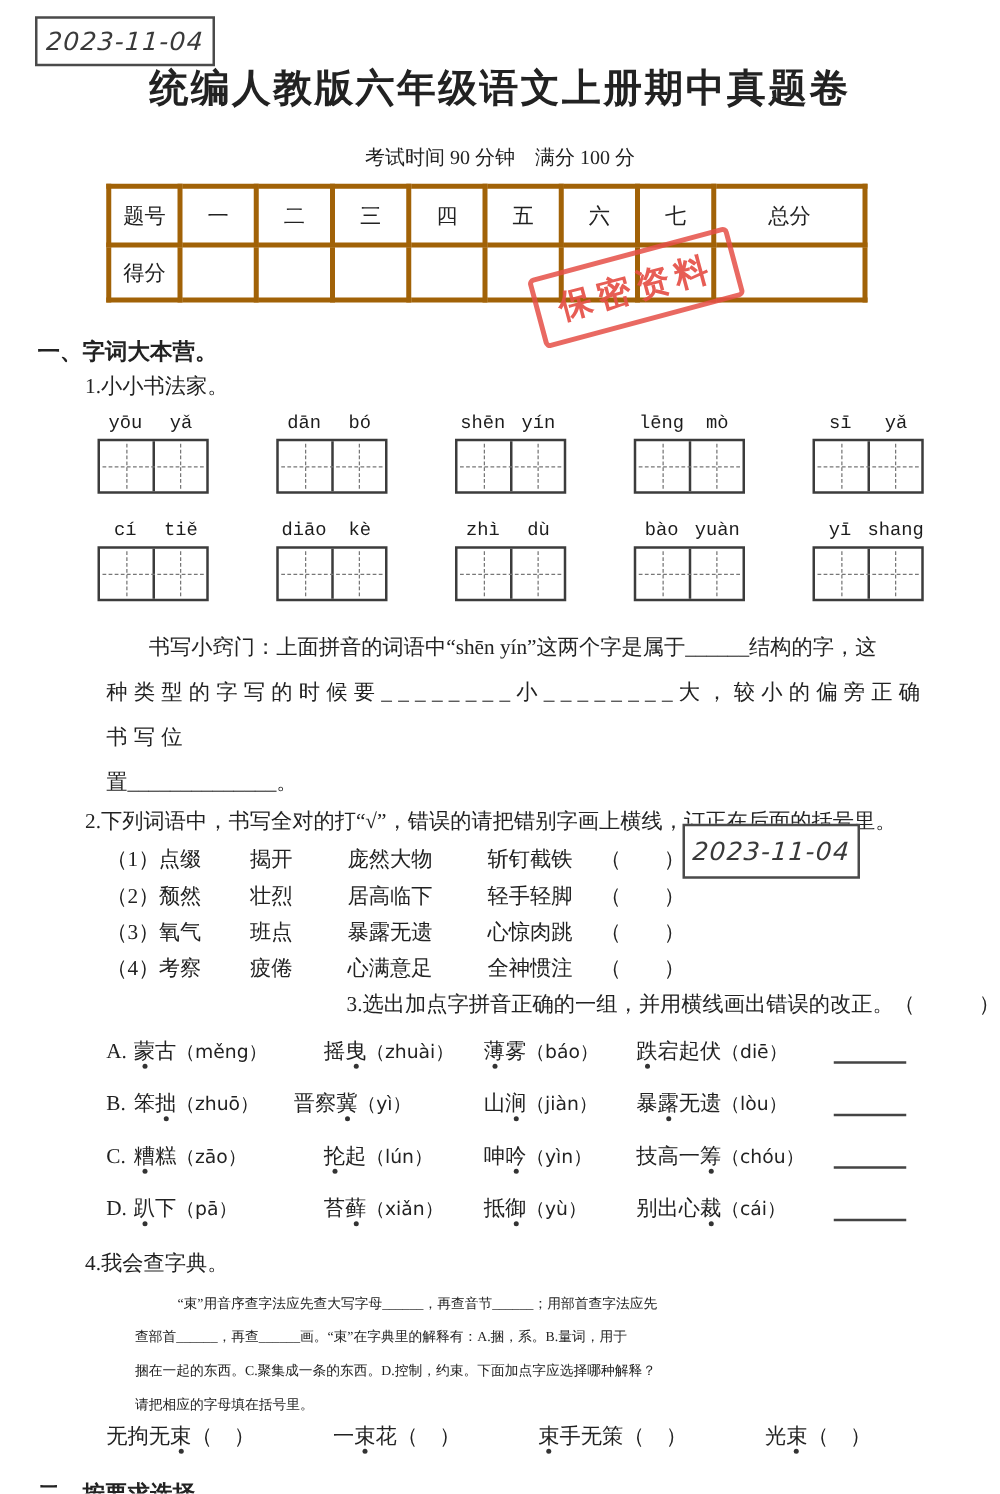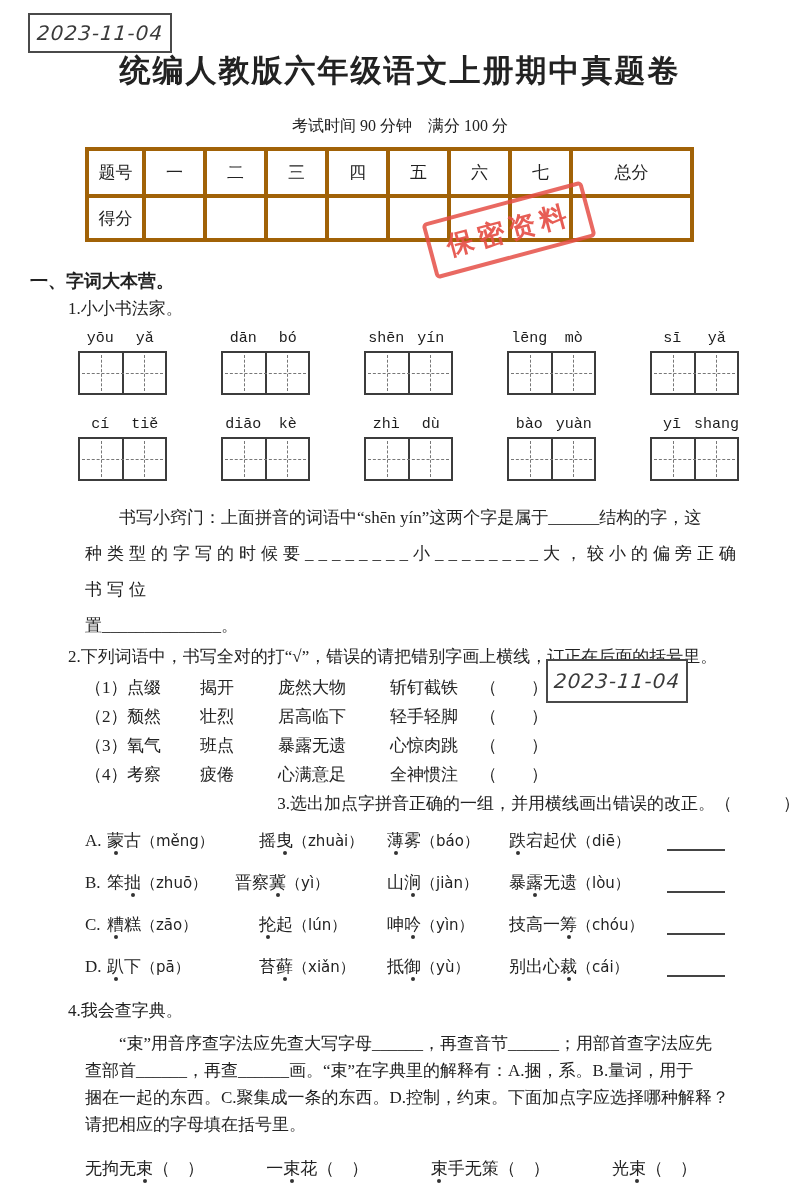--- a/index.html
+++ b/index.html
@@ -66,22 +66,22 @@
   .q3row .tag{width:22px;}
   .g{display:inline-block;}
   .g1{width:152px;} .g2{width:128px;} .g3{width:122px;} .g4{width:158px;}
   .py{font-family:"DejaVu Sans",sans-serif;font-size:15px;}
   .zd{position:relative;}
   .zd::after{content:"";position:absolute;left:50%;margin-left:-2px;bottom:-5px;
              width:4px;height:4px;border-radius:50%;background:#333;}
   .blank{display:inline-block;width:58px;border-bottom:2px solid #444;height:2px;
          align-self:flex-end;margin-bottom:5px;}
 
-  .q4para{margin:9px 0 0 85px;width:662px;font-size:17px;line-height:27px;}
-  .q4items{margin:20px 0 0 85px;display:flex;justify-content:space-between;
+  .q4para{margin:9px 0 0 108px;width:662px;font-size:11px;line-height:27px;}
+  .q4items{margin:0 0 0 85px;display:flex;justify-content:space-between;
            width:612px;font-size:17px;line-height:22px;gap:24px;}
 </style>
 </head>
 <body>
 
 <div class="page">
 
   <div class="datebox" id="datebox-top">
     <span class="hand">2023-11-04</span>
   </div>

